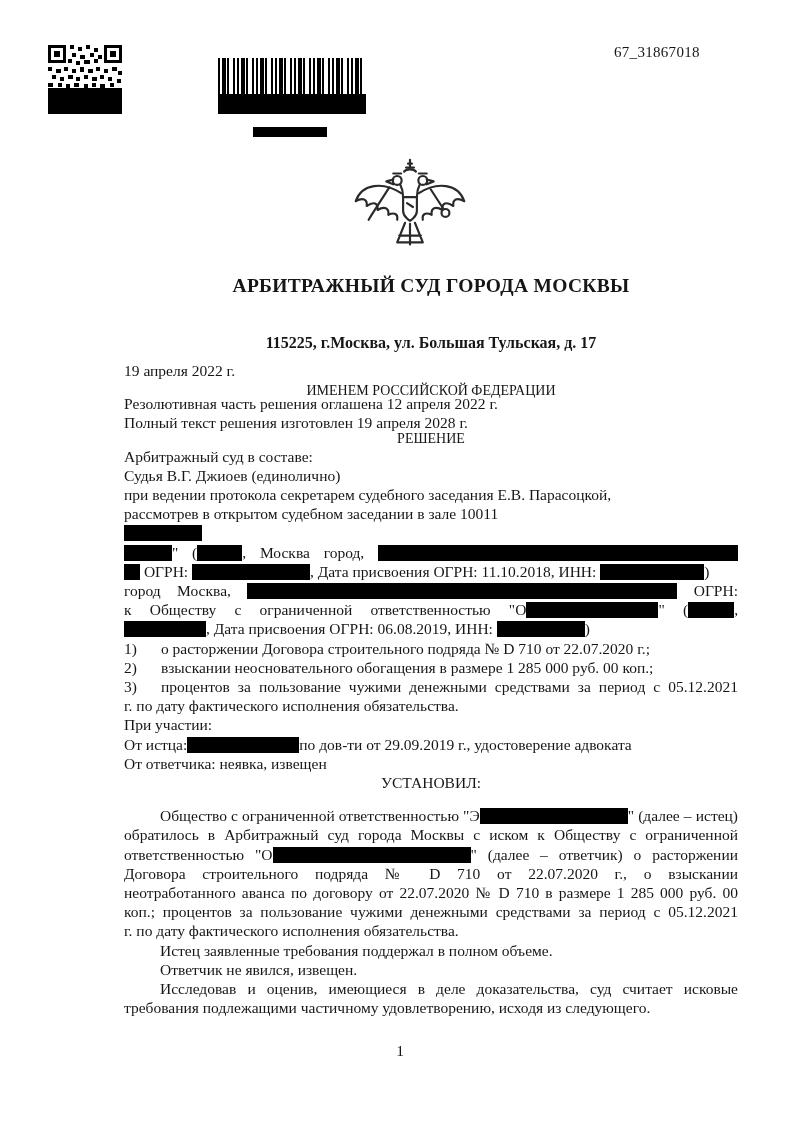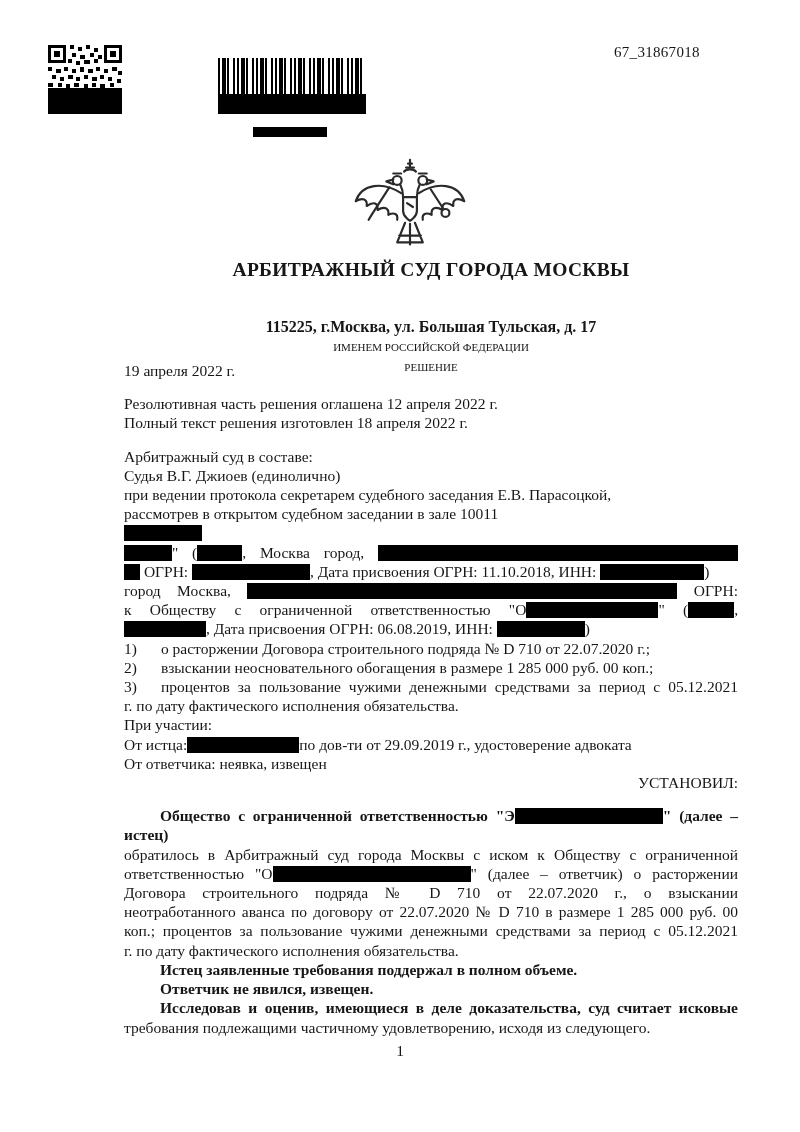--- a/index.html
+++ b/index.html
@@ -23,29 +23,29 @@
       #000 4px,#000 8px,#fff 8px,#fff 9px,
       #000 9px,#000 11px,#fff 11px,#fff 15px,
       #000 15px,#000 17px,#fff 17px,#fff 19px);
   }
   .barcode-redaction  { position:absolute; left:212px; top:94px;  width:148px; height:20px; background:#000; }
   .barcode-redaction2 { position:absolute; left:247px; top:127px; width:74px;  height:10px; background:#000; }
   .doc-number { position:absolute; left:608px; top:44px; font-size:15px; letter-spacing:.3px; }
   .emblem { position:absolute; left:340px; top:156px; width:128px; height:102px; }
   
   .header { position:absolute; left:118px; top:258px; width:614px; text-align:center; }
-  .court-name { font-weight:bold; font-size:19.5px; line-height:23px; letter-spacing:.3px; }
+  .court-name { font-weight:bold; font-size:19.5px; line-height:23px; letter-spacing:.3px;margin-top:16px; }
   .address, .website { font-weight:bold; font-size:16px; line-height:20px;margin-top:36px; }
-  .imenem, .reshenie { font-size:11px; line-height:20px; }
+  .imenem, .reshenie { font-size:14px; line-height:20px;margin-top:28px; }
   
   .content { position:absolute; left:118px; top:361px; width:614px; font-size:15.5px; line-height:19.2px; }
   .line { min-height:19px; }
   .line.justify { text-align:justify; text-align-last:justify; }
-  .line.center  { text-align:right; }
-  .line.indent  { text-indent:36px;font-weight:bold; }
+  .line.center  { text-align:center; }
+  .line.indent  { text-indent:36px; }
   .line.blank   { height:14px; min-height:14px; line-height:14px; overflow:hidden; }
   .line.flex    { display:flex; align-items:baseline; }
   .spring { flex:1 1 auto; }
   .gap { display:inline-block; }
   .redact { display:inline-block; background:#000; height:16px; vertical-align:-3px; }
   .line.flex .redact { transform:translateY(3px); height:18px; }
   
   .page-number { position:absolute; left:0; top:1042px; width:100%; text-align:center; font-size:15.5px; }
 </style>
 </head>
@@ -143,21 +143,21 @@
     <div class="court-name">АРБИТРАЖНЫЙ СУД ГОРОДА МОСКВЫ</div>
     <div class="address">115225, г.Москва, ул. Большая Тульская, д. 17</div>
     <div class="imenem">ИМЕНЕМ РОССИЙСКОЙ ФЕДЕРАЦИИ</div>
     <div class="reshenie">РЕШЕНИЕ</div>
   </div>
 
   <div class="content">
       <div class="line"><span>19 апреля 2022 г.</span></div>
       <div class="line blank">&nbsp;</div>
       <div class="line"><span>Резолютивная часть решения оглашена 12 апреля 2022 г.</span></div>
-      <div class="line"><span>Полный текст решения изготовлен 18 апреля 2022 г.</span></div>
+      <div class="line"><span>Полный текст решения изготовлен 19 апреля 2028 г.</span></div>
       <div class="line blank">&nbsp;</div>
       <div class="line"><span>Арбитражный суд в составе:</span></div>
       <div class="line"><span>Судья В.Г. Джиоев (единолично)</span></div>
       <div class="line"><span>при ведении протокола секретарем судебного заседания Е.В. Парасоцкой,</span></div>
       <div class="line"><span>рассмотрев в открытом судебном заседании в зале 10011</span></div>
       <div class="line justify"><span class="redact" style="width: 78px;"></span></div>
       <div class="line justify"><span class="redact" style="width: 48px;"></span><span>" (</span><span class="redact" style="width: 45px;"></span><span>, Москва город, </span><span class="redact" style="width: 360px;"></span></div>
       <div class="line"><span class="redact" style="width: 16px;"></span><span> ОГРН: </span><span class="redact" style="width: 118px;"></span><span>, Дата присвоения ОГРН: 11.10.2018, ИНН: </span><span class="redact" style="width: 104px;"></span><span>)</span></div>
       <div class="line justify"><span>город Москва, </span><span class="redact" style="width: 430px;"></span><span> ОГРН:</span></div>
       <div class="line justify"><span>к Обществу с ограниченной ответственностью "О</span><span class="redact" style="width: 132px;"></span><span>" (</span><span class="redact" style="width: 46px;"></span><span>,</span></div>

